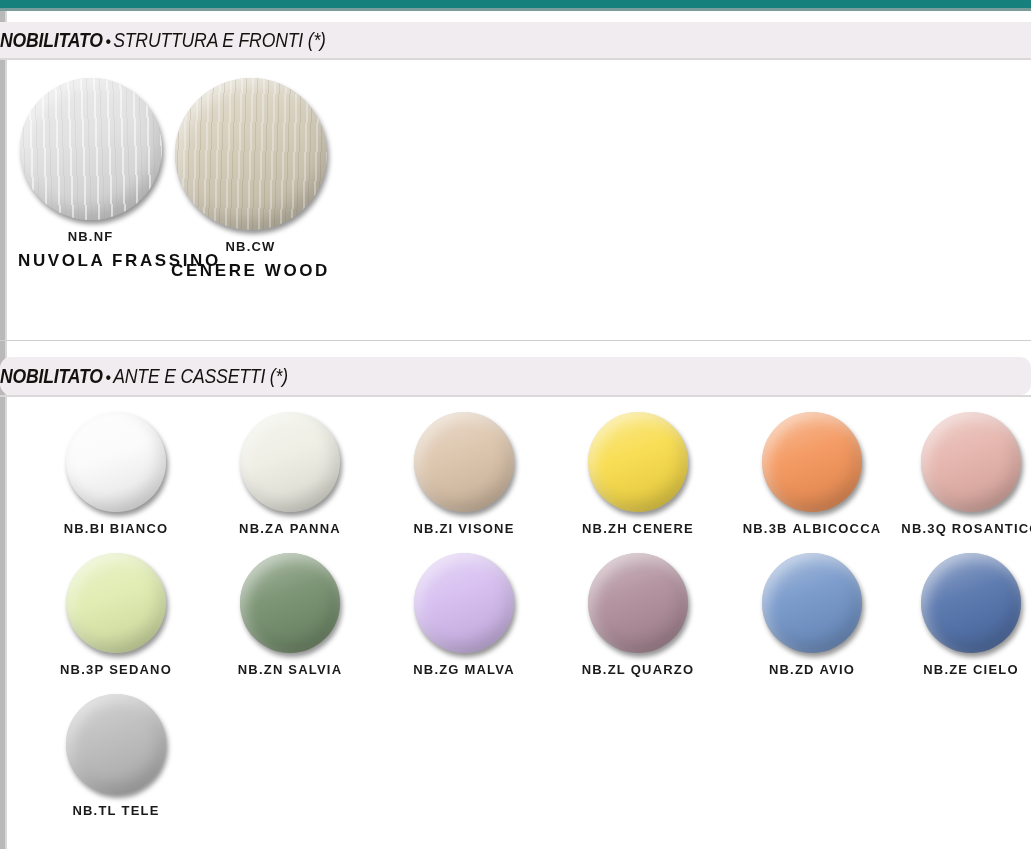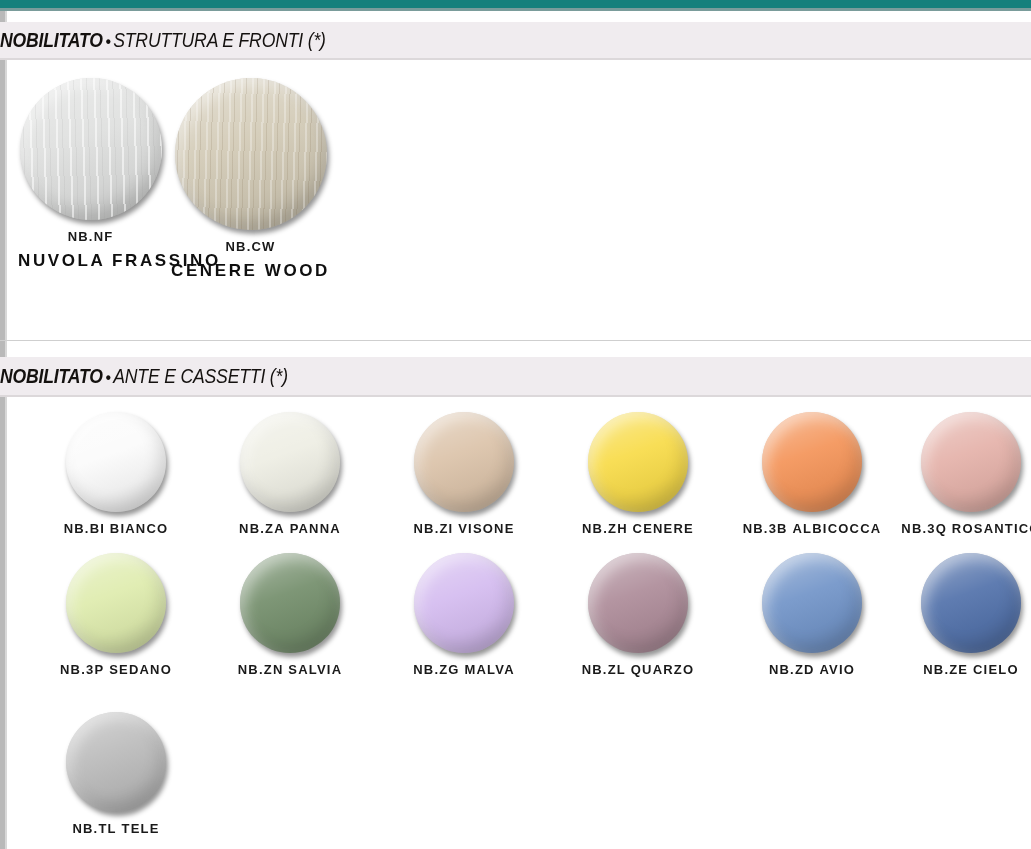--- a/index.html
+++ b/index.html
@@ -124,21 +124,21 @@
         <div class="disc tex-wood" style="width:152px;height:152px;background:#d3cbb7;"></div>
       </div>
       <div class="code">NB.CW</div>
       <div class="name-big">CENERE WOOD</div>
     </div>
 
   </div>
 
   <div class="divider" style="top:340px;"></div>
 
-  <div class="band" style="top:357px;height:38px;">
+  <div class="band" style="top:357px;height:38px;border-radius:11px;">
     <div class="band-inner">
       <span class="band-title">
         <span class="b">NOBILITATO</span><span class="dot">•</span><span class="n">ANTE E CASSETTI (*)</span>
       </span>
     </div>
   </div>
   <div class="band-rule" style="top:395px;"></div>
 
   <div class="grid" style="left:29px;top:412px;width:1018px;">
 
@@ -196,21 +196,21 @@
         <div class="disc" style="width:100px;height:100px;background:#d5bdf0;"></div>
       </div>
       <div class="code"><span>NB.ZG</span>&nbsp;<span>MALVA</span></div>
     </div>
     <div class="cell" style="width:174px;margin-bottom:17px;">
       <div class="disc-wrap">
         <div class="disc" style="width:100px;height:100px;background:#af8e9b;"></div>
       </div>
       <div class="code"><span>NB.ZL</span>&nbsp;<span>QUARZO</span></div>
     </div>
-    <div class="cell" style="width:174px;margin-bottom:35px;">
+    <div class="cell" style="width:174px;margin-bottom:17px;">
       <div class="disc-wrap">
         <div class="disc" style="width:100px;height:100px;background:#7496c9;"></div>
       </div>
       <div class="code"><span>NB.ZD</span>&nbsp;<span>AVIO</span></div>
     </div>
     <div class="cell" style="width:144px;margin-bottom:8px;">
       <div class="disc-wrap">
         <div class="disc" style="width:100px;height:100px;background:#5574ac;"></div>
       </div>
       <div class="code"><span>NB.ZE</span>&nbsp;<span>CIELO</span></div>

